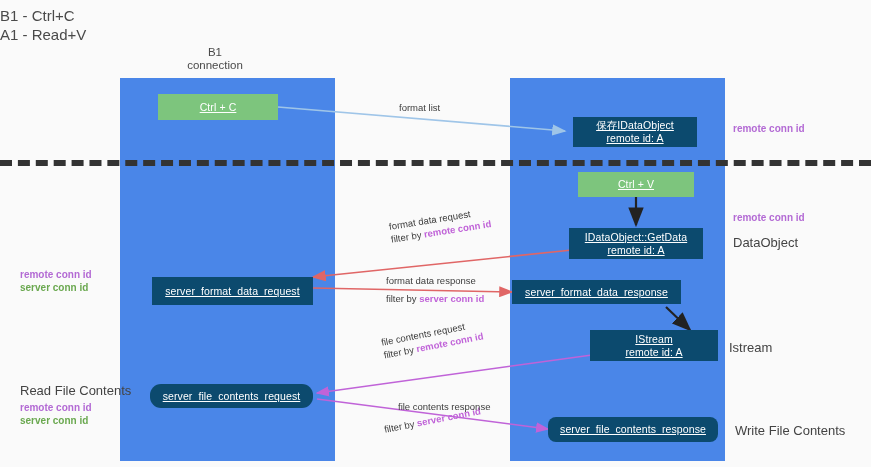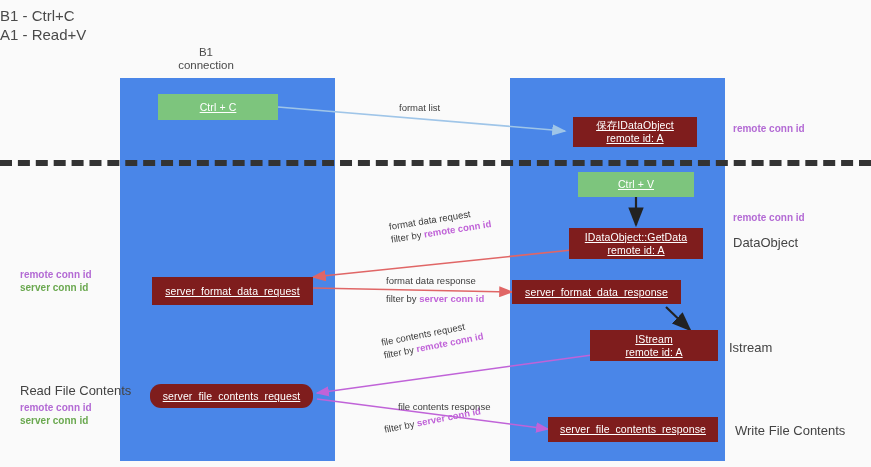--- a/index.html
+++ b/index.html
@@ -49,21 +49,21 @@
     align-items: center;
     justify-content: center;
     color: #ffffff;
     font-size: 10.5px;
     line-height: 13px;
     text-align: left;
     letter-spacing: .1px;
     text-decoration: underline;
   }
   .node.green { background: #7dc57d; }
-  .node.orange { background: #7f1d1d; }
+  .node.orange { background: #0c4a6e; }
   .side-label {
     position: absolute;
     color: #434343;
     font-size: 13px;
     line-height: 14px;
   }
   .conn-label {
     position: absolute;
     font-size: 10px;
     line-height: 14px;
@@ -95,21 +95,21 @@
 </head>
 <body>
 
 <div id="stage">
 
   <div class="title-block">
     <div>B1 - Ctrl+C</div>
     <div>A1 - Read+V</div>
   </div>
 
-  <div class="col-header" style="left:141px; top:46px; width:130px;">
+  <div class="col-header" style="left:150px; top:46px; width:130px;">
     <div>B1</div>
     <div>connection</div>
   </div>
 
   <div class="lane" style="left:120px; top:78px; width:215px; height:383px;"></div>
   <div class="lane" style="left:510px; top:78px; width:215px; height:383px;"></div>
 
   <svg id="svg-layer" viewBox="0 0 871 467">
     <defs>
       <marker id="ar-blue" markerWidth="9" markerHeight="7" refX="8" refY="3.5" orient="auto">
@@ -171,21 +171,21 @@
 
   <div class="node orange" style="left:590px; top:330px; width:128px; height:31px;">
     <div>IStream</div>
     <div>remote id: A</div>
   </div>
 
   <div class="node orange" style="left:150px; top:384px; width:163px; height:24px;border-radius:11px;">
     <div>server_file_contents_request</div>
   </div>
 
-  <div class="node orange" style="left:548px; top:417px; width:170px; height:25px;">
+  <div class="node orange" style="left:548px; top:417px; width:170px; height:25px;border-radius:8px;">
     <div>server_file_contents_response</div>
   </div>
 
   <div class="edge-label" style="left:399px; top:101px;">
     <span>format list</span>
   </div>
 
   <div class="edge-label rot-up" style="left:388px; top:220px;">
     <div>format data request</div>
     <div>

